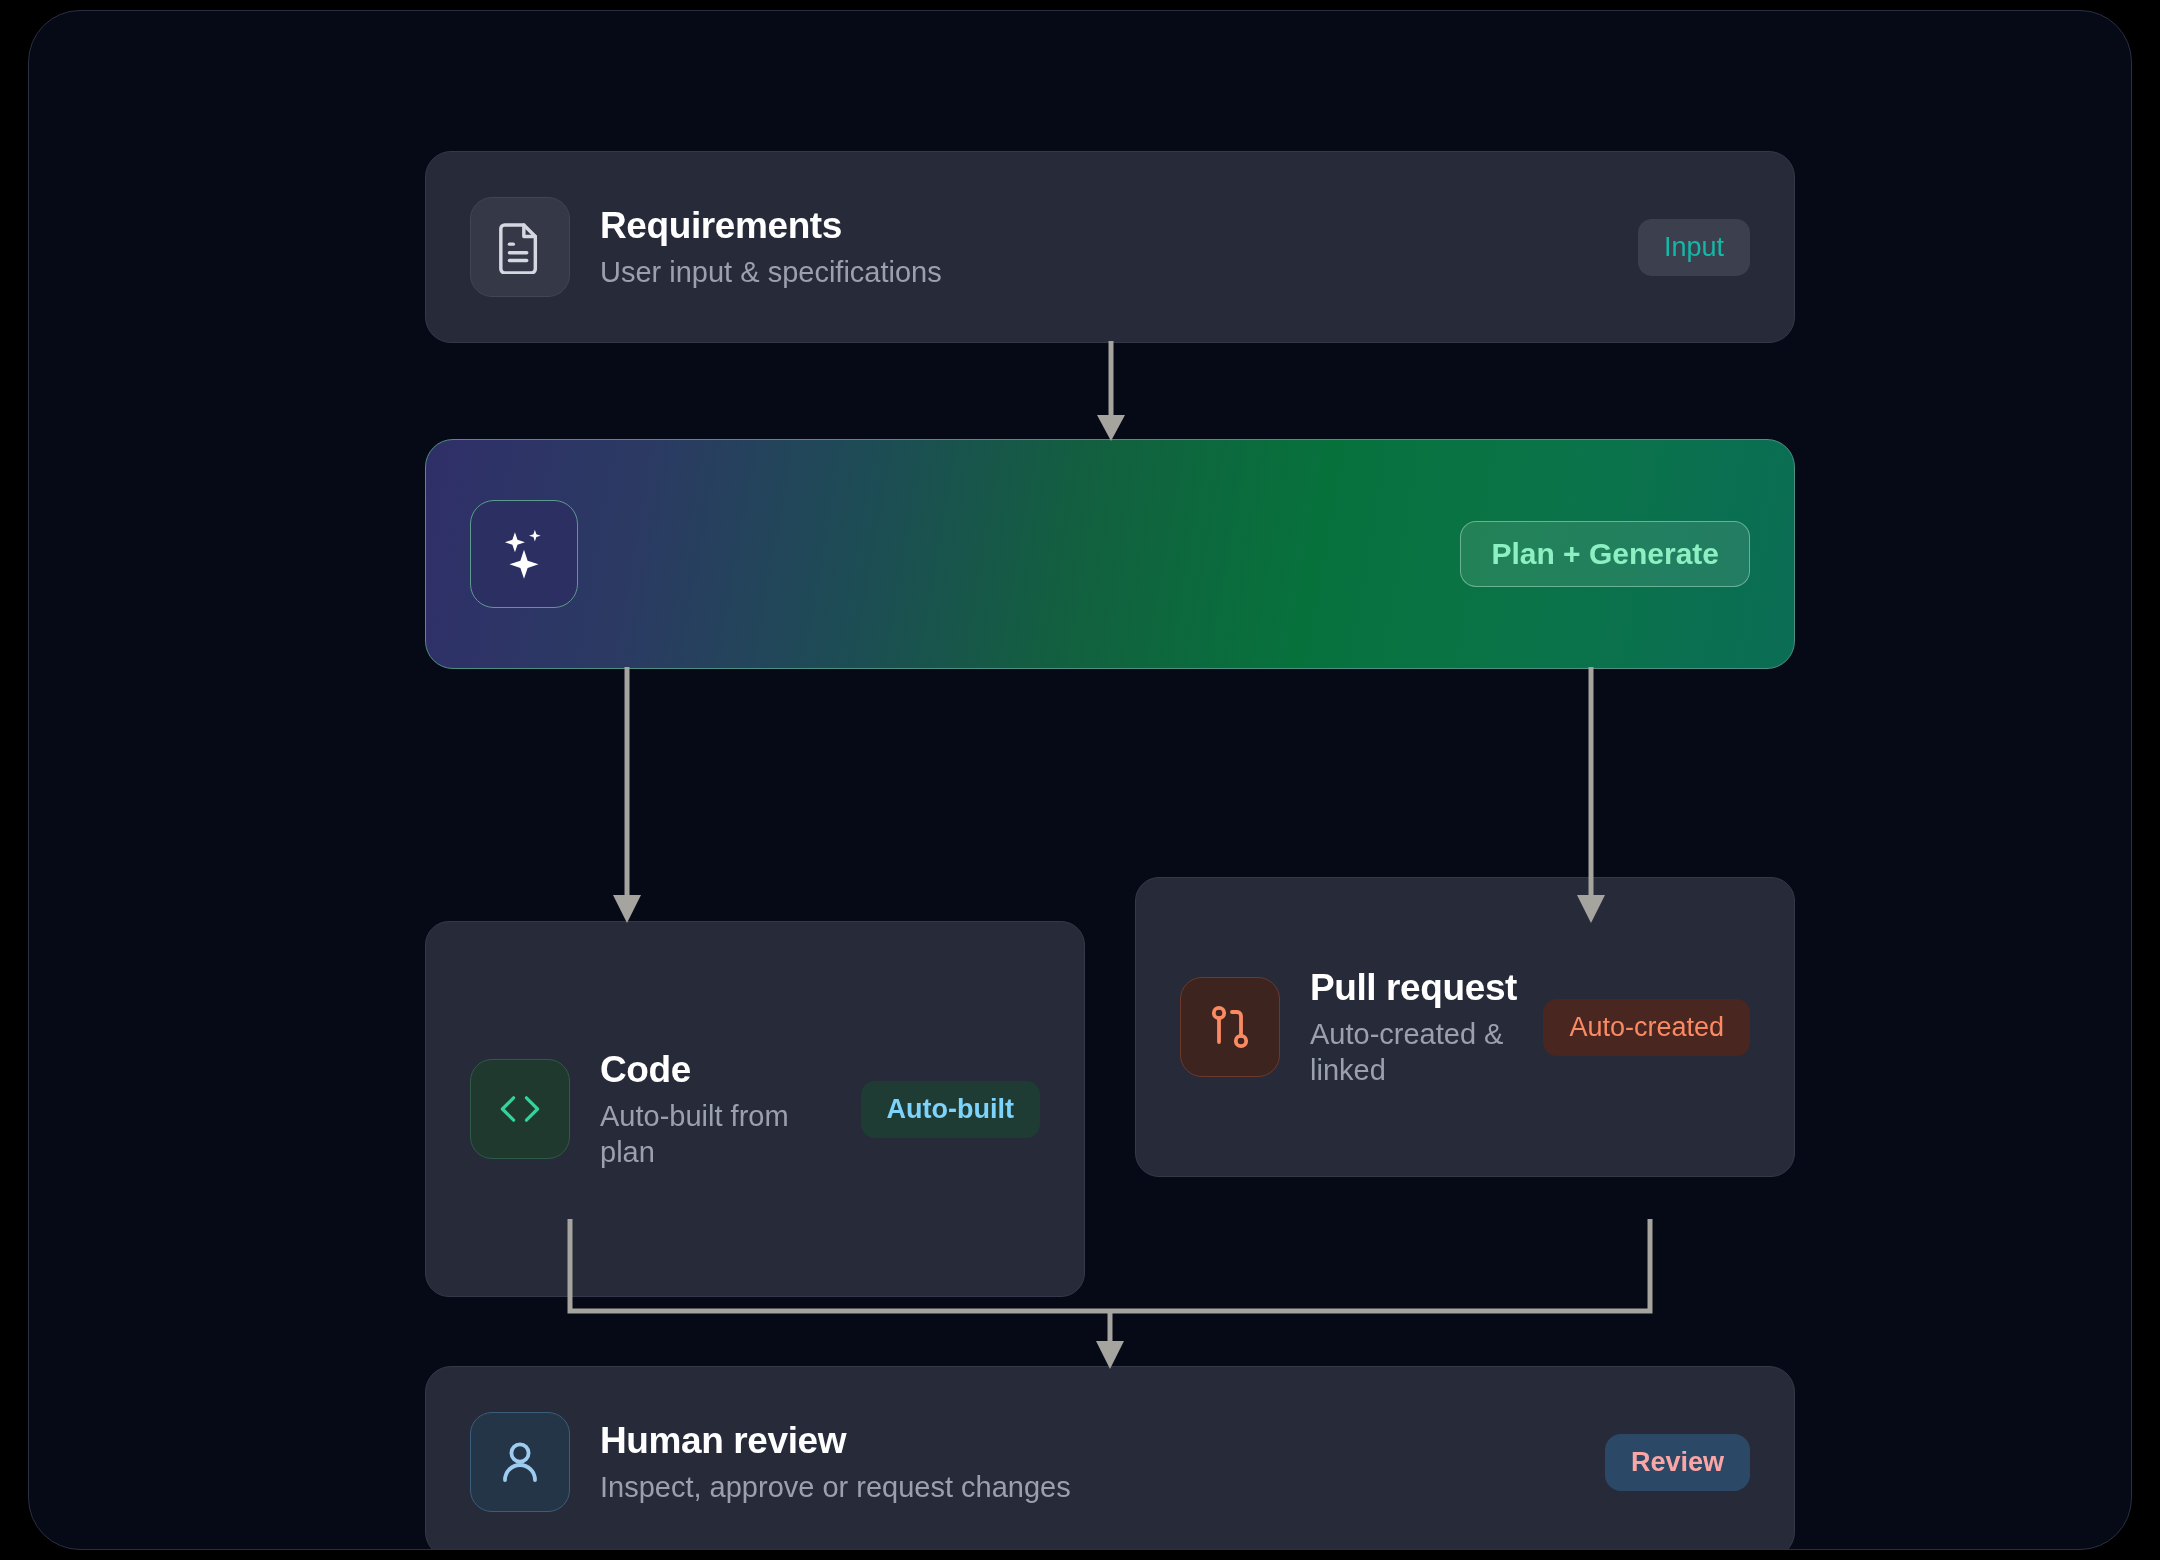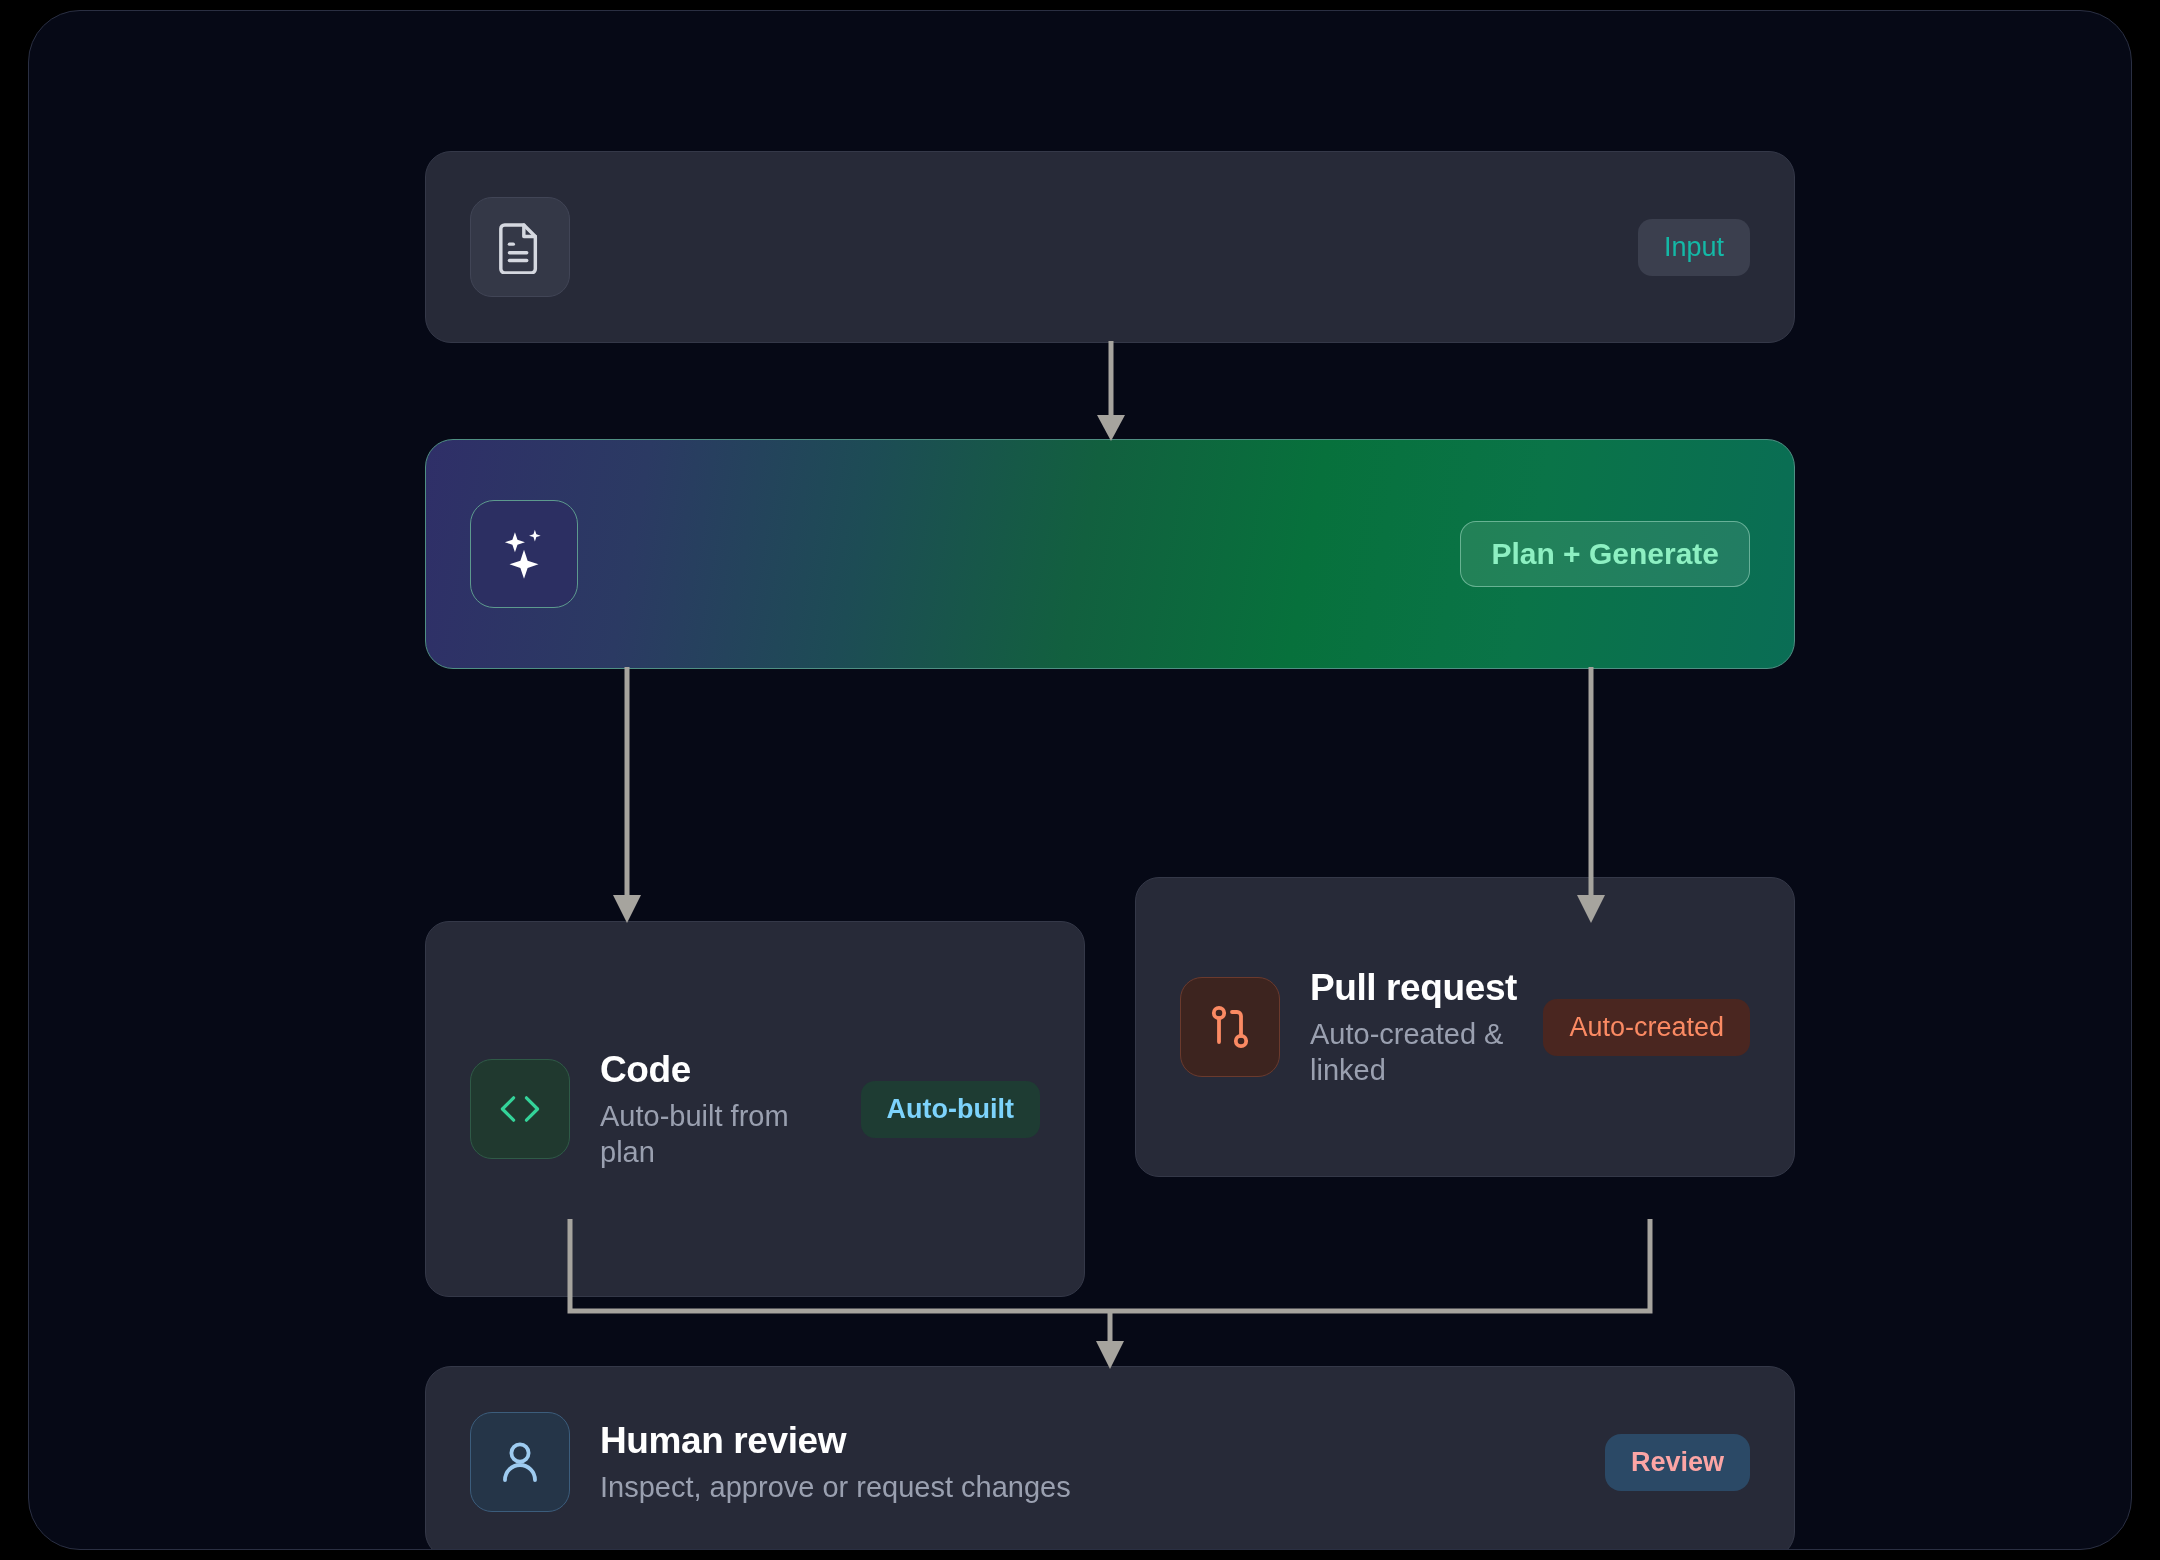--- a/index.html
+++ b/index.html
@@ -199,20 +199,24 @@
       <div class="card-inner">
         <div class="icon-tile">
           <svg width="46" height="54" viewBox="0 0 24 28" fill="none" stroke="#d5d8e0" stroke-width="1.8" stroke-linecap="round" stroke-linejoin="round">
             <path d="M4 2.5h10l6 6v17a2 2 0 0 1-2 2H4a2 2 0 0 1-2-2v-21a2 2 0 0 1 2-2z"></path>
             <path d="M14 2.5v6h6"></path>
             <path d="M6.5 12.5h2"></path>
             <path d="M6.5 17h9"></path>
             <path d="M6.5 21h9"></path>
           </svg>
         </div>
+        <div class="texts">
+          <div class="title">Requirements</div>
+          <div class="subtitle">User input &amp; specifications</div>
+        </div>
       </div>
       <div class="badge" id="badge-input">Input</div>
     </div>
 
     <div class="card" id="card-ai-core">
       <div class="card-inner">
         <div class="icon-tile">
           <svg width="58" height="58" viewBox="0 0 48 48" fill="#ffffff">
             <path d="M24 20.5 L27 29.5 L36 32.5 L27 35.5 L24 44.5 L21 35.5 L12 32.5 L21 29.5 Z"></path>
             <path d="M16.5 6 L18.6 12.2 L24.8 14.3 L18.6 16.4 L16.5 22.6 L14.4 16.4 L8.2 14.3 L14.4 12.2 Z"></path>

